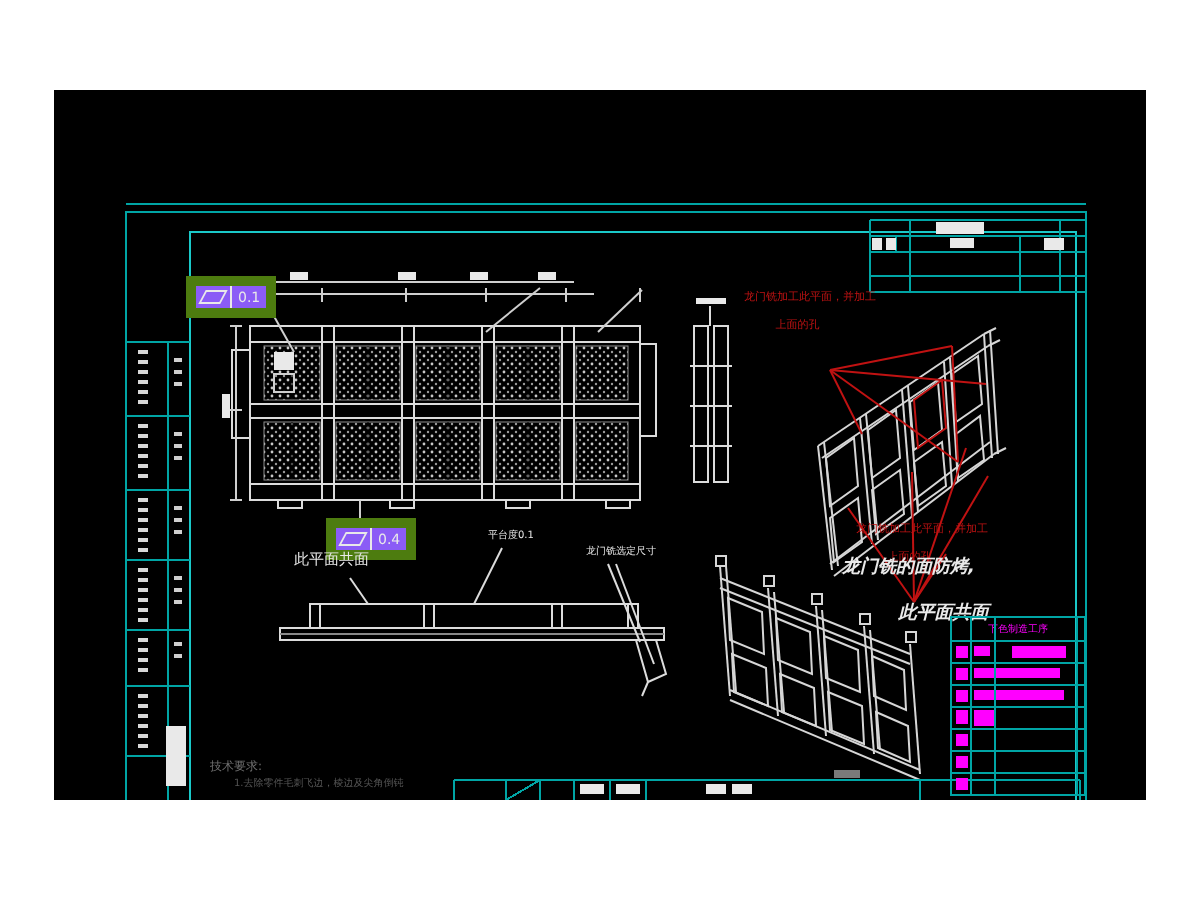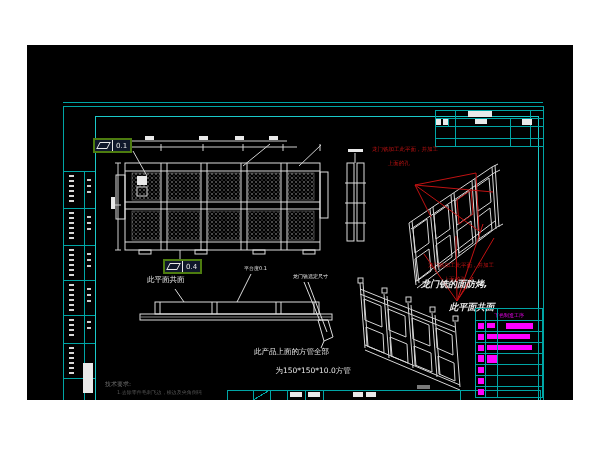--- a/index.html
+++ b/index.html
@@ -4,21 +4,21 @@
 <style>
   html,body{margin:0;padding:0;background:#ffffff;}
   #page{position:relative;width:600px;height:450px;background:#ffffff;overflow:hidden;
         font-family:"DejaVu Sans",sans-serif;}
   #canvas{position:absolute;left:27px;top:45px;width:546px;height:355px;background:#000;overflow:hidden;}
   #linework{position:absolute;left:0;top:0;}
   .txt{position:absolute;white-space:pre;line-height:1.25;}
   .w{color:#e9e9e9;}
   .red{color:#c01212;}
   .gray{color:#6f6f6f;}
-  .fcf{position:absolute;display:flex;align-items:center;border:2px solid #4d7c0f;background:#0f172a;
+  .fcf{position:absolute;display:flex;align-items:center;border:5px solid #4d7c0f;background:#8b5cf6;
        height:11px;color:#e9e9e9;font-size:7px;}
   .fcf .sym{display:inline-block;width:9px;height:5px;border:1px solid #e9e9e9;
             transform:skewX(-28deg);margin:0 3px;}
   .fcf .div{width:1px;height:11px;background:#e9e9e9;}
   .fcf .val{padding:0 3px;}
   
   .vstrip{position:absolute;width:5px;background:repeating-linear-gradient(180deg,#d8d8d8 0 2px,transparent 2px 5px);}
   .vstrip2{position:absolute;width:4px;background:repeating-linear-gradient(180deg,#cfcfcf 0 2px,transparent 2px 6px);}
   
   #ptable{position:absolute;left:448px;top:263px;width:68px;height:90px;
@@ -296,22 +296,20 @@
     <div class="txt w" style="left:266px;top:228px;font-size:5px;">龙门铣选定尺寸</div>
 
     <div class="txt red" style="left:345px;top:101px;font-size:5.5px;"><span>龙门铣加工此平面，并加工</span><br>
          <span>上面的孔</span></div>
     <div class="txt red" style="left:401px;top:217px;font-size:5.5px;"><span>龙门铣加工此平面，并加工</span><br>
          <span>上面的孔</span></div>
 
     <div class="txt w" style="left:394px;top:234px;font-size:9px;font-weight:bold;font-style:italic;"><span>龙门铣的面防烤,</span><br>
          <span>此平面共面</span></div>
 
-    <div class="txt w" style="left:227px;top:302px;font-size:7.5px;"><span>此产品上面的方管全部</span><br>
-         <span>为150*150*10.0方管</span></div>
 
     <div class="txt gray" style="left:78px;top:335px;font-size:6px;">技术要求:</div>
     <div class="txt gray" style="left:90px;top:344px;font-size:5px;color:#555;">1.去除零件毛刺飞边，棱边及尖角倒钝</div>
 
     <div id="ptable">
       <div class="hdr">下色制造工序</div>
       <div id="prows">
           <div class="prow">
             <div class="pbar" style="left: 2px; top: 2px; width: 6px; height: 6px;"></div>
             <div class="pbar" style="left: 11px; top: 2px; width: 8px; height: 5px;"></div>

